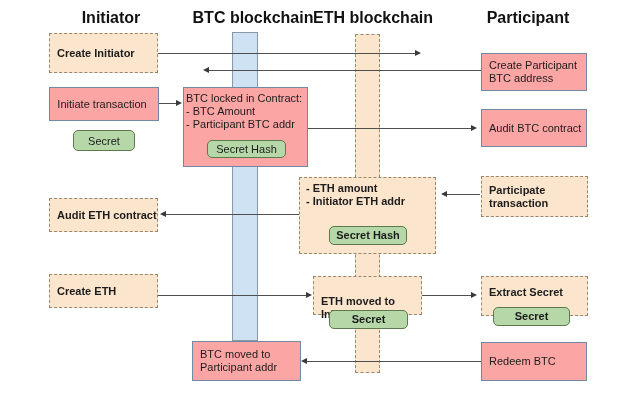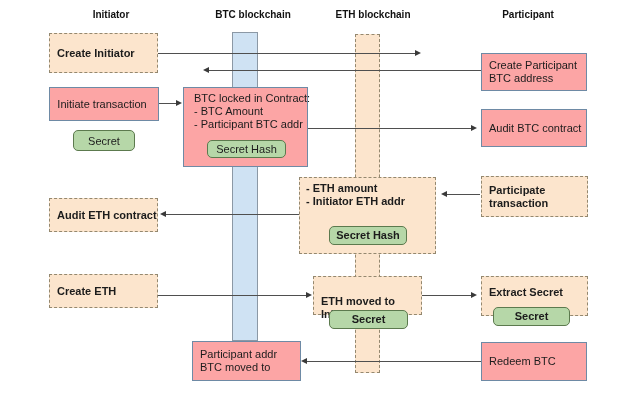--- a/index.html
+++ b/index.html
@@ -2,21 +2,21 @@
 <html><head>
 <meta charset="utf-8">
 <style>
   html,body{margin:0;padding:0;background:#ffffff;}
   .canvas{
     position:relative;width:640px;height:406px;background:#ffffff;overflow:hidden;
     font-family:"Liberation Sans",sans-serif;color:#1c1c1c;
   }
   .col-title{
     position:absolute;top:9px;transform:translateX(-50%);
-    font-size:10px;font-weight:bold;white-space:nowrap;color:#111;
+    font-size:16px;font-weight:bold;white-space:nowrap;color:#111;
   }
   .band{position:absolute;box-sizing:border-box;}
   .band-btc{background:#cfe2f3;border:1.5px solid #8b98a5;}
   .band-eth{background:#fce5cd;border:1px dashed #94886f;}
   .box{
     position:absolute;box-sizing:border-box;font-size:11px;line-height:13px;
     display:flex;flex-direction:column;justify-content:center;
     padding:2px 4px 2px 7px;white-space:nowrap;
   }
   .blue{background:#fca5a5;border:1.2px solid #6e8aa5;}
@@ -87,32 +87,32 @@
   </div>
 
   <div class="box orange" style="left:49px;top:198px;width:109px;height:34px">
     <span>Audit ETH contract</span>
   </div>
 
   <div class="box orange" style="left:49px;top:274px;width:109px;height:34px">
     <span>Create ETH</span>
   </div>
 
-  <div class="box blue top-align" style="left:183px;top:87px;width:125px;height:80px;padding-left:10px">
+  <div class="box blue top-align" style="left:183px;top:87px;width:125px;height:80px;padding-left:2px">
     <span>BTC locked in Contract:</span>
     <span>- BTC Amount</span>
     <span>- Participant BTC addr</span>
     <div class="green-pill" style="left:23px;top:52px;width:79px;height:18px">
       <span>Secret Hash</span>
     </div>
   </div>
 
   <div class="box blue" style="left:192px;top:341px;width:109px;height:40px">
+    <span>BTC moved to</span>
     <span>Participant addr</span>
-    <span>BTC moved to</span>
   </div>
 
   <div class="box orange top-align" style="left:299px;top:177px;width:137px;height:77px;padding-left:6px">
     <span>- ETH amount</span>
     <span>- Initiator ETH addr</span>
     <div class="green-pill" style="left:29px;top:48px;width:78px;height:19px">
       <span>Secret Hash</span>
     </div>
   </div>
 

